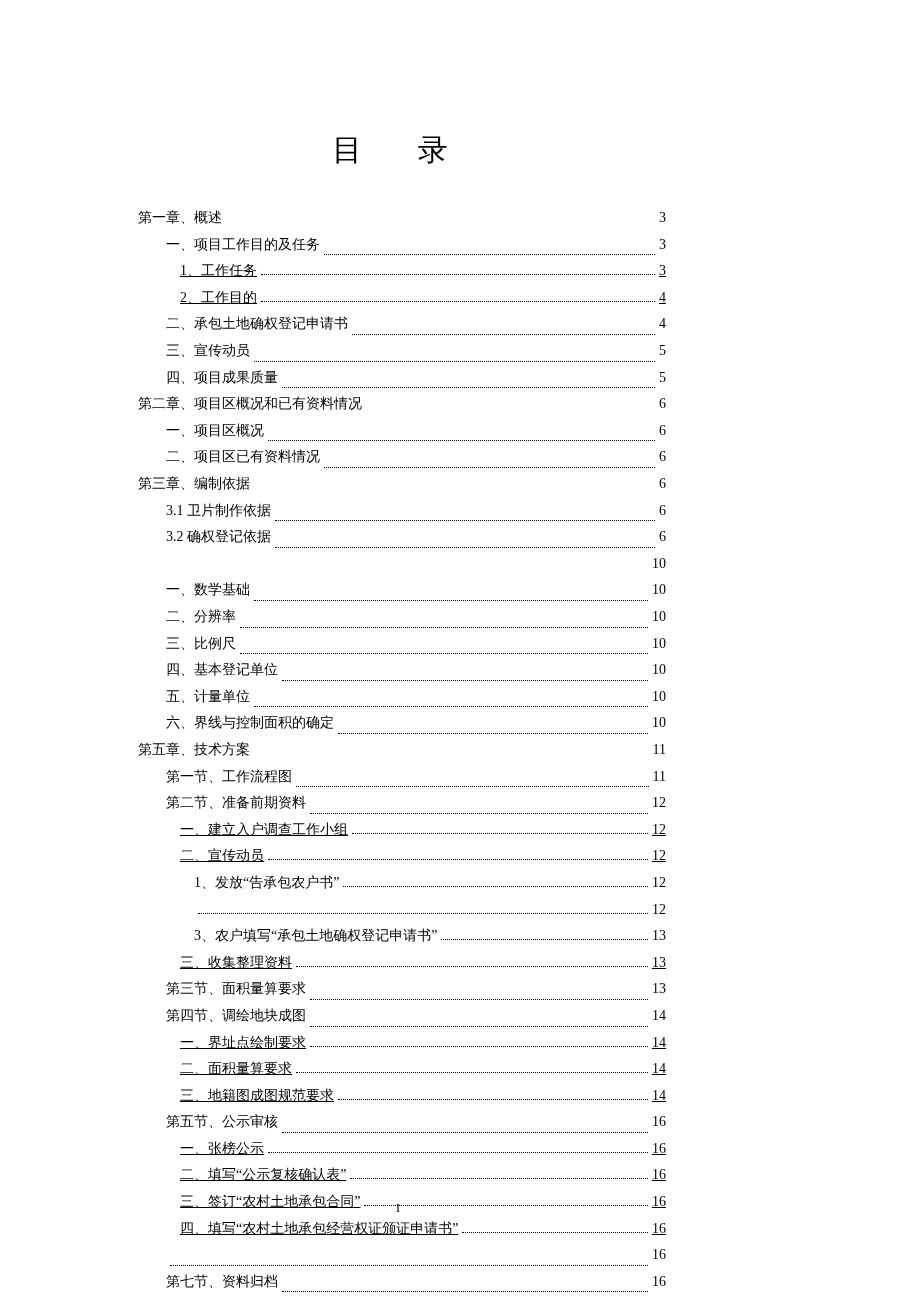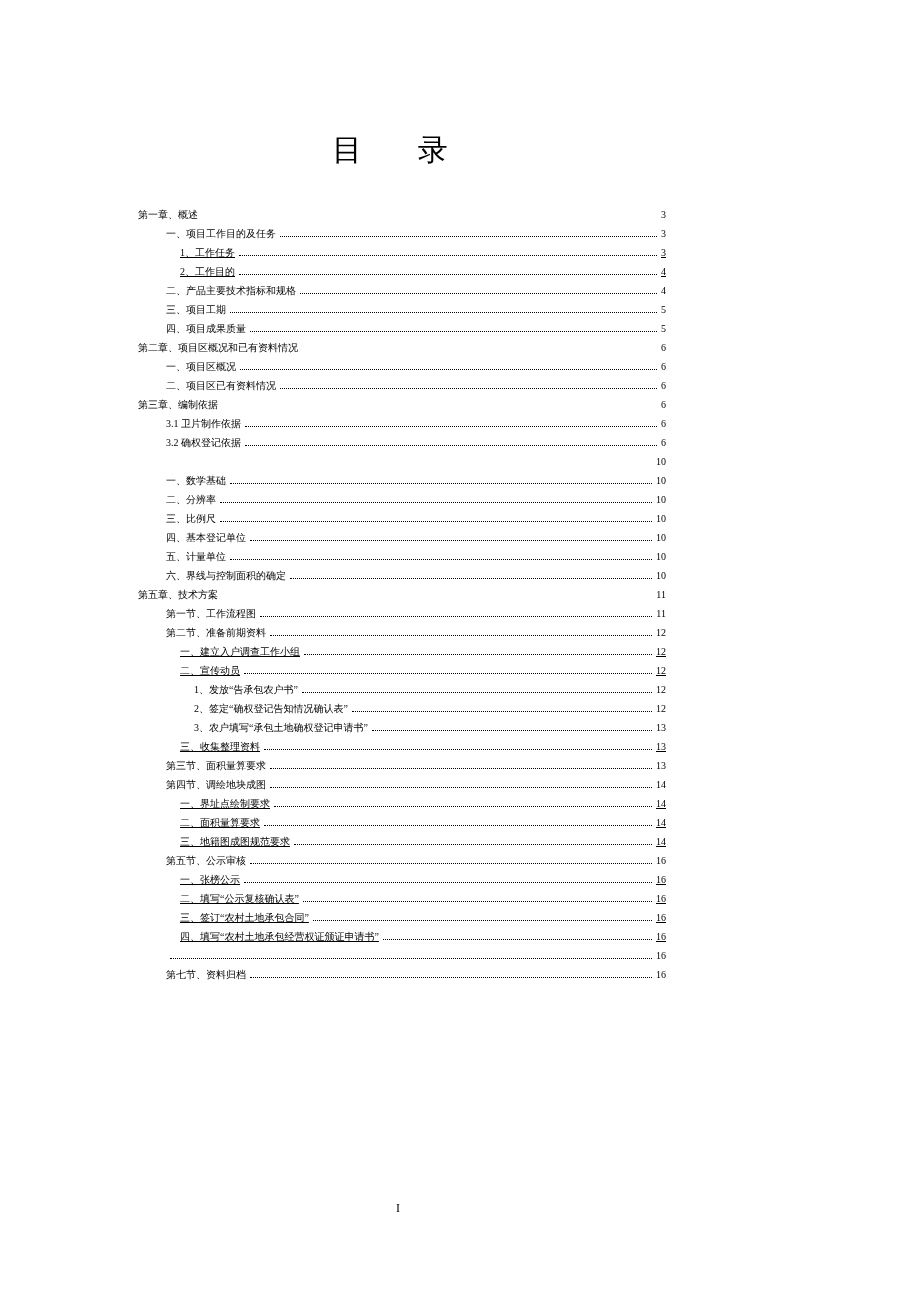--- a/index.html
+++ b/index.html
@@ -19,21 +19,21 @@
   .title {
     text-align: center;
     font-size: 30px;
     letter-spacing: 24px;
     margin-bottom: 34px;
     font-weight: normal;
   }
   .toc-line {
     display: flex;
     align-items: baseline;
-    font-size: 10px;
+    font-size: 14px;
     line-height: 1.9;
     white-space: nowrap;
   }
   .toc-label {
     flex: 0 0 auto;
   }
   .toc-dots {
     flex: 1 1 auto;
     overflow: hidden;
     border-bottom: 1px dotted #000;
@@ -51,21 +51,21 @@
     left: 0; right: 0;
     overflow: hidden;
     white-space: nowrap;
     font-size: 14px;
     letter-spacing: 2px;
   }
   .toc-page {
     flex: 0 0 auto;
   }
   .indent-0 { padding-left: 0; }
-  .indent-1 { padding-left: 28px; }
+  .indent-1 { padding-left: 28px; align-items: flex-end; }
   .indent-2 { padding-left: 42px; text-decoration: underline; }
   .indent-3 { padding-left: 56px; justify-content: flex-end; }
   .footer {
     text-align: center;
     font-size: 12px;
     font-family: "Times New Roman", serif;
     position: absolute;
     bottom: 86px;
     left: 0; right: 0;
   }
@@ -92,26 +92,26 @@
           <span class="toc-label">1、工作任务</span>
           <span class="toc-dots"></span>
           <span class="toc-page">3</span>
         </div>
         <div class="toc-line indent-2">
           <span class="toc-label">2、工作目的</span>
           <span class="toc-dots"></span>
           <span class="toc-page">4</span>
         </div>
         <div class="toc-line indent-1">
-          <span class="toc-label">二、产品主要技术指标和规格</span>
+          <span class="toc-label">二、承包土地确权登记申请书</span>
           <span class="toc-dots"></span>
           <span class="toc-page">4</span>
         </div>
         <div class="toc-line indent-1">
-          <span class="toc-label">三、项目工期</span>
+          <span class="toc-label">三、宣传动员</span>
           <span class="toc-dots"></span>
           <span class="toc-page">5</span>
         </div>
         <div class="toc-line indent-1">
           <span class="toc-label">四、项目成果质量</span>
           <span class="toc-dots"></span>
           <span class="toc-page">5</span>
         </div>
         <div class="toc-line indent-0">
           <span class="toc-label">第二章、项目区概况和已有资料情况</span>
@@ -201,21 +201,20 @@
           <span class="toc-label">二、宣传动员</span>
           <span class="toc-dots"></span>
           <span class="toc-page">12</span>
         </div>
         <div class="toc-line indent-3">
           <span class="toc-label">1、发放“告承包农户书”</span>
           <span class="toc-dots"></span>
           <span class="toc-page">12</span>
         </div>
         <div class="toc-line indent-3">
-          <span class="toc-label">2、签定“确权登记告知情况确认表”</span>
           <span class="toc-dots"></span>
           <span class="toc-page">12</span>
         </div>
         <div class="toc-line indent-3">
           <span class="toc-label">3、农户填写“承包土地确权登记申请书”</span>
           <span class="toc-dots"></span>
           <span class="toc-page">13</span>
         </div>
         <div class="toc-line indent-2">
           <span class="toc-label">三、收集整理资料</span>

